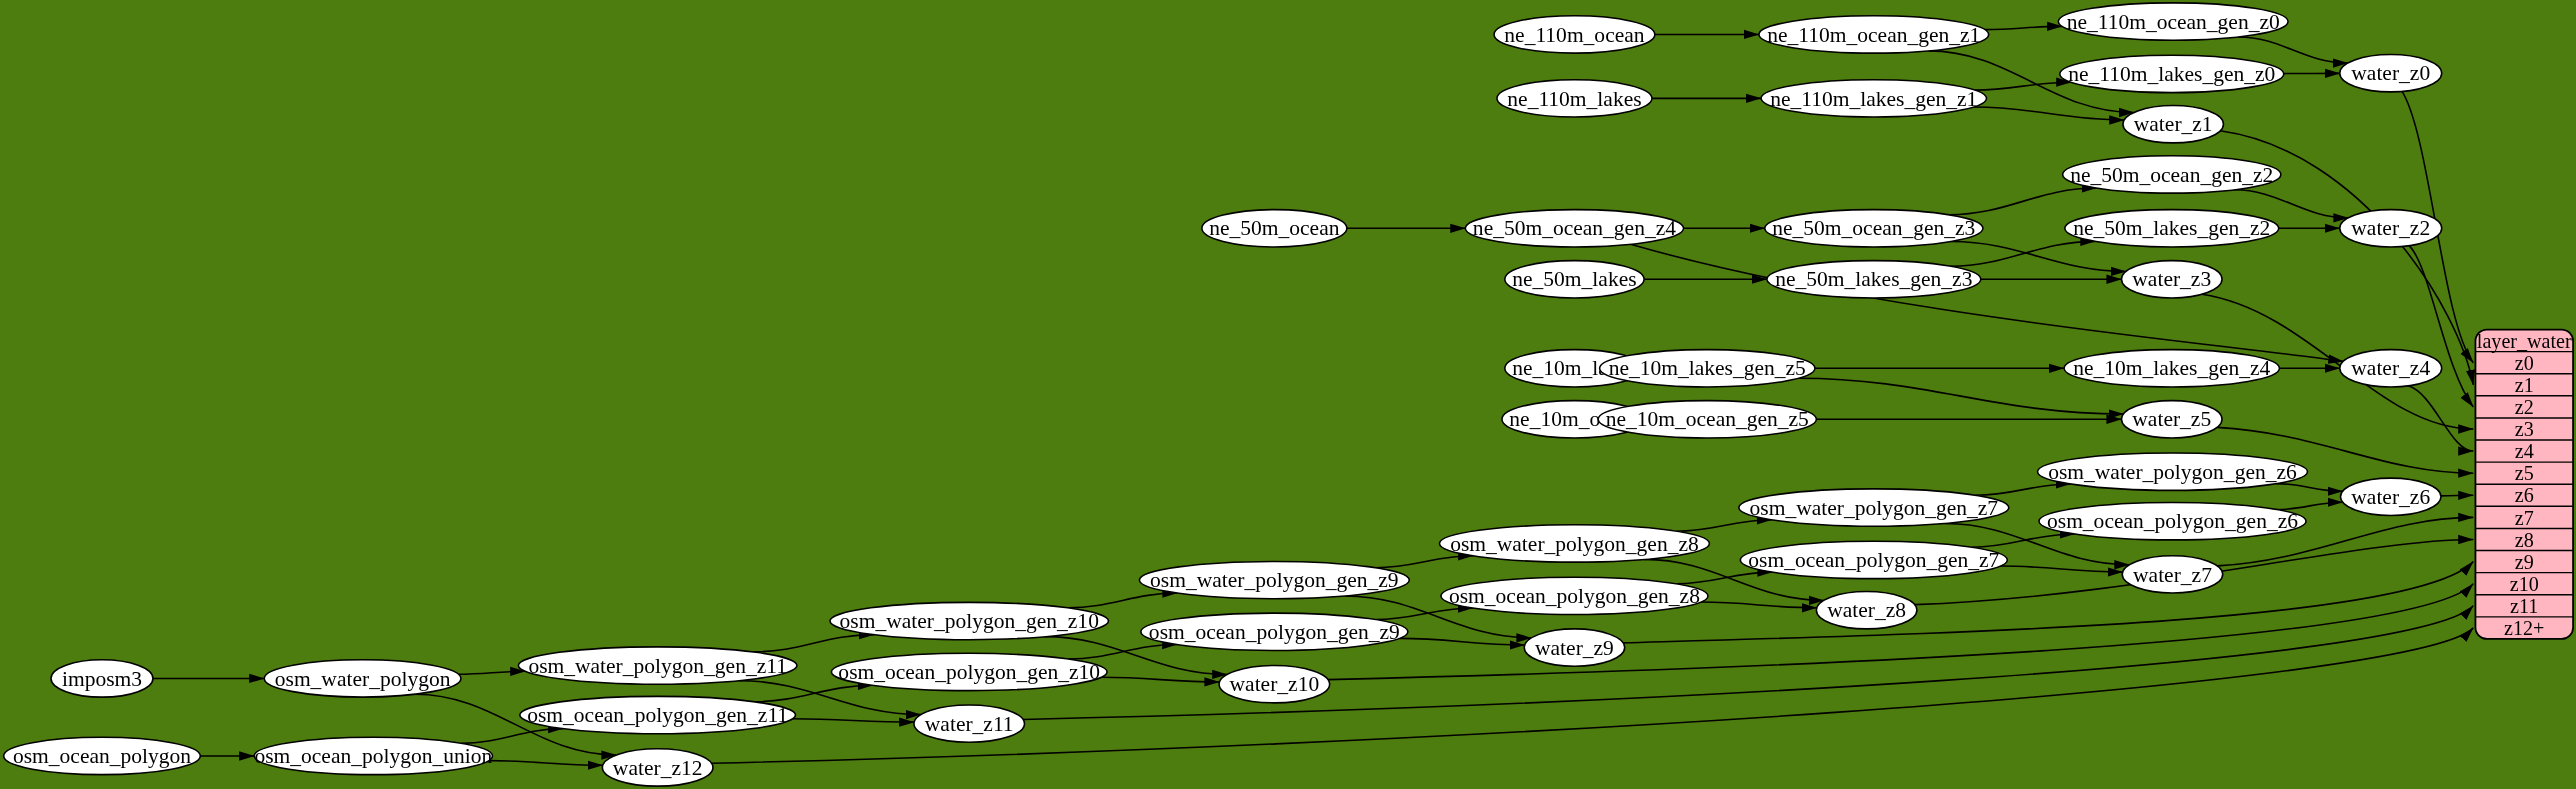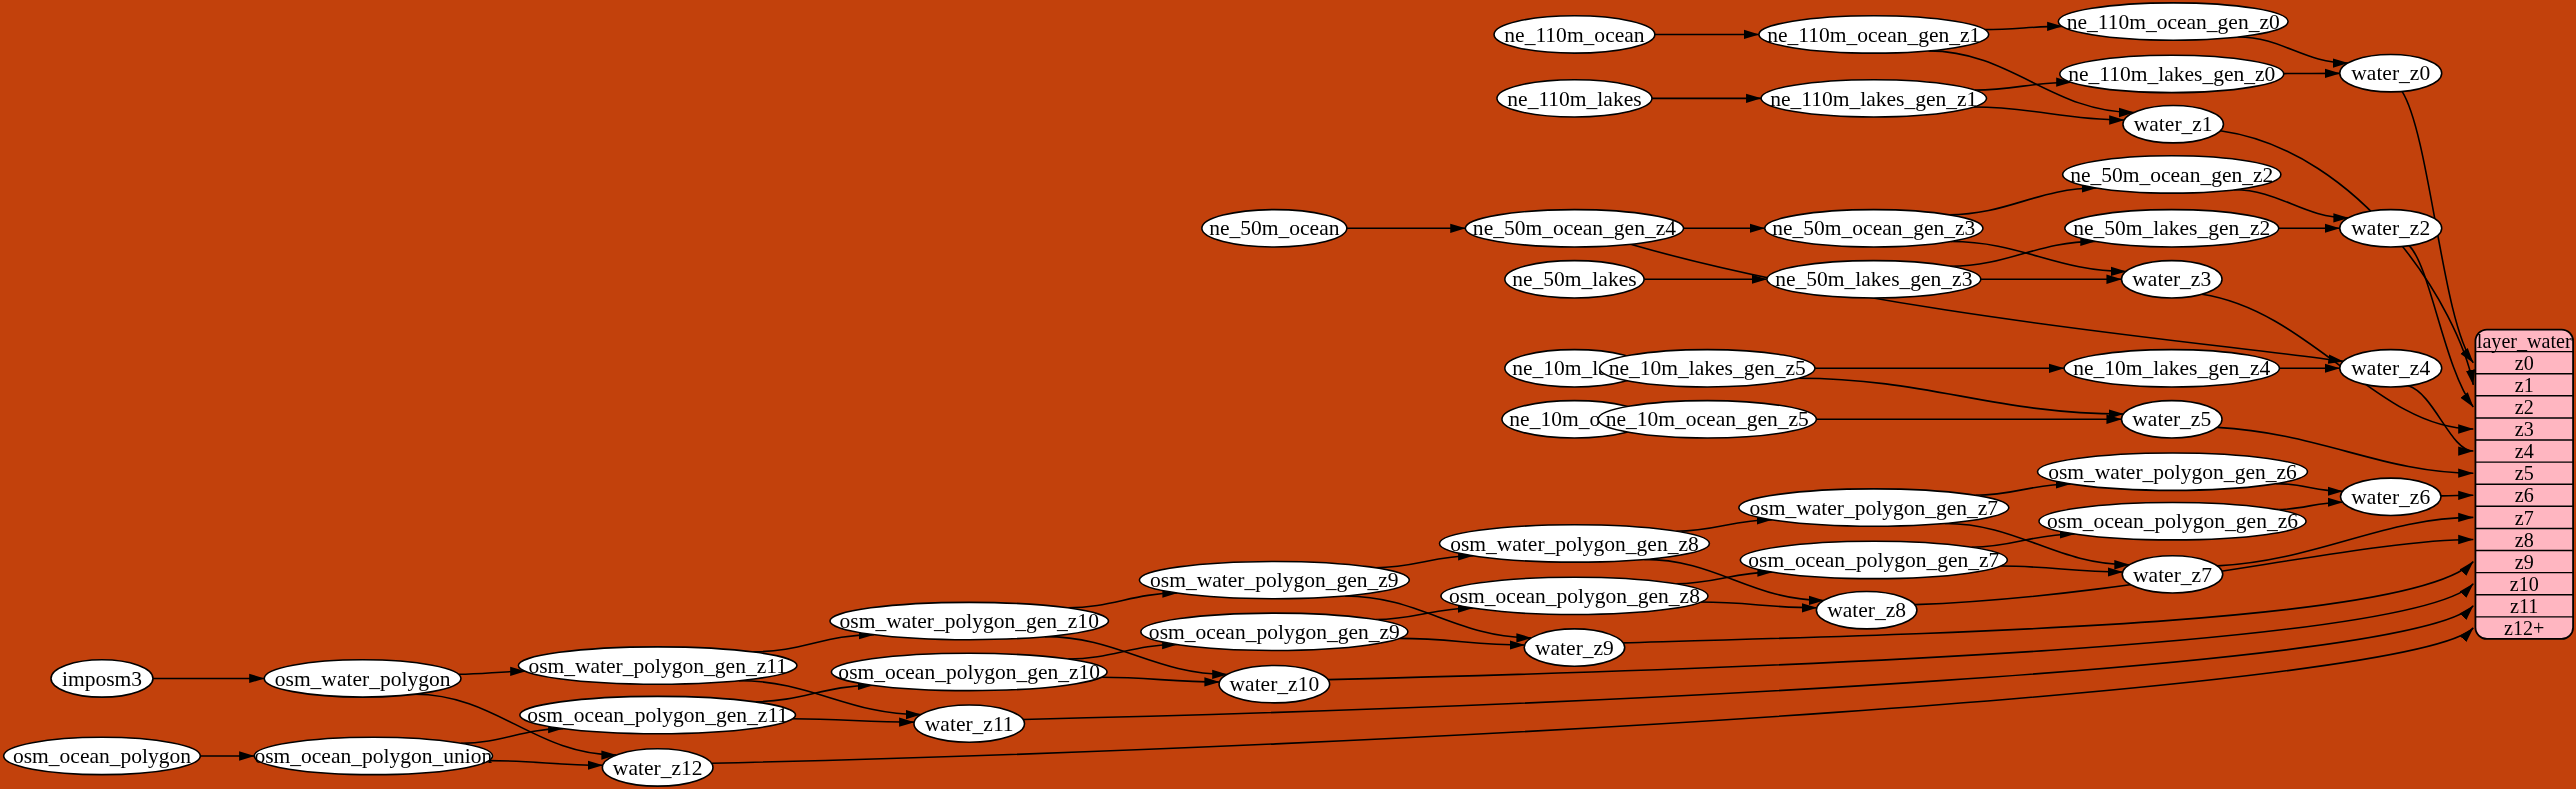--- a/index.html
+++ b/index.html
@@ -1,20 +1,20 @@
 <!DOCTYPE html>
 <html style="font-size:11.5px"><head>
 <meta charset="utf-8">
 <style>
   html, body { margin: 0; padding: 0; background: #ffffff; }
   #canvas {
     position: relative;
     width: 2576px;
     height: 789px;
-    background: #c2410c;
+    background: #4d7c0f;
     font-family: "Liberation Serif", "DejaVu Serif", serif;
   }
   svg text {
     font-family: "Liberation Serif", "DejaVu Serif", serif;
     fill: #000000;
   }
   .node-label { font-size: 30px; }
   .table-label { font-size: 28px; }
 </style>
 </head>

